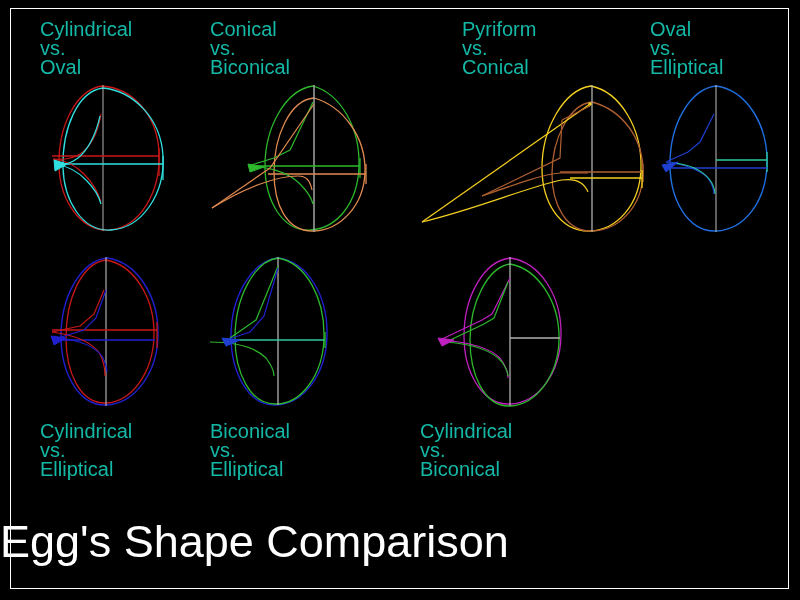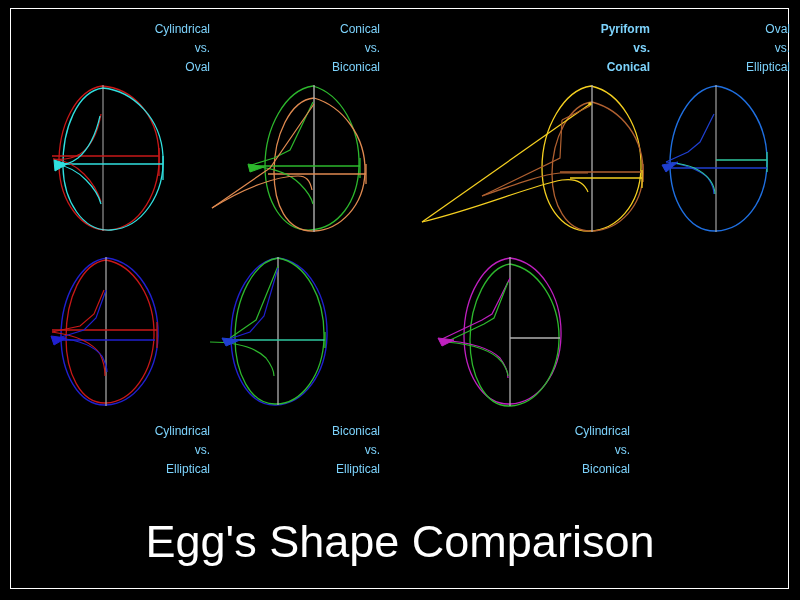--- a/index.html
+++ b/index.html
@@ -23,40 +23,40 @@
     height: 581px;
     border: 1px solid #ffffff;
     box-sizing: border-box;
     pointer-events: none;
   }
   .panel {
     position: absolute;
   }
   .panel-label {
     position: absolute;
-    color: #7dd3fc;
-    font-size: 12px;
+    color: #14b8a6;
+    font-size: 20px;
     line-height: 19px;
-    text-align: right;
+    text-align: left;
     white-space: pre-line;
     font-family: "Liberation Sans", sans-serif;
   }
   .panel-figure {
     position: absolute;
   }
   .panel-figure svg {
     display: block;
     overflow: visible;
   }
   #main-title {
     position: absolute;
     left: 0;
     top: 516px;
     width: 800px;
-    text-align: center;
+    text-align: left;
     color: #ffffff;
     font-size: 45px;
     line-height: 52px;
     font-family: "Liberation Sans", sans-serif;
     letter-spacing: 0px;
   }
 </style>
 </head>
 <body>
 
@@ -117,21 +117,21 @@
         <path fill="none" stroke="#2db82d" stroke-width="1.2" d="M38,86 C58,87 78,92 90,104 C98,112 102,120 103,124"></path>
 
         <path fill="none" stroke="#e08a50" stroke-width="1.2" d="M2,128 L60,88 L104,24"></path>
         <path fill="none" stroke="#e08a50" stroke-width="1.2" d="M2,128 C34,108 66,96 88,96 C96,96 100,100 102,110"></path>
         <path fill="#2db82d" stroke="#2db82d" stroke-width="1" d="M38,84 L54,87 L40,92 Z"></path>
       </svg>
     </div>
   </div>
 
   <div class="panel" style="left:420px; top:12px; width:230px; height:225px;">
-    <div class="panel-label" style="left:30px; top:8px; width:200px;font-weight:bold;">Pyriform
+    <div class="panel-label" style="left:42px; top:8px; width:200px;">Pyriform
 vs.
 Conical</div>
     <div class="panel-figure" style="left:0px; top:68px;">
       <svg width="230" height="160" viewBox="0 0 230 160">
 
         <path fill="none" stroke="#f5d020" stroke-width="1.3" d="M171,6 C200,12 222,48 221,88 C220,126 196,150 170,151 C140,152 122,122 122,88 C122,48 144,10 171,6 Z"></path>
 
         <path fill="none" stroke="#b06030" stroke-width="1.3" d="M172,22 C202,30 224,58 223,94 C222,126 200,150 172,151 C146,152 132,124 132,94 C132,58 150,24 172,22 Z"></path>
 
         <line x1="172" y1="5" x2="172" y2="152" stroke="#b0b0b0" stroke-width="1.3"></line>

